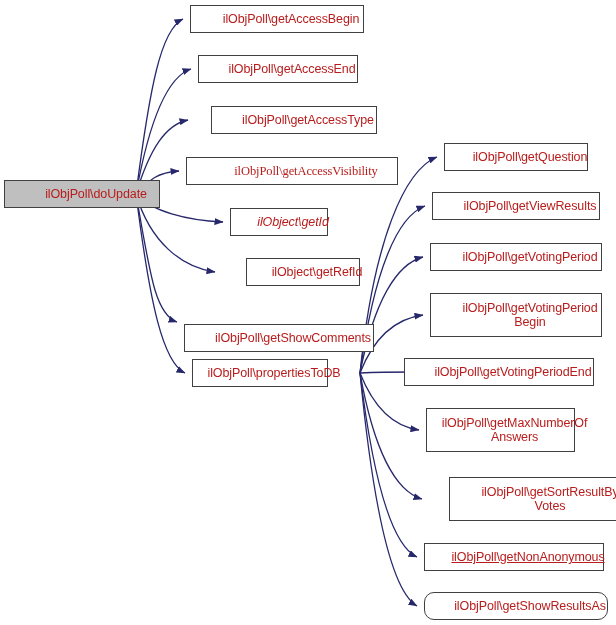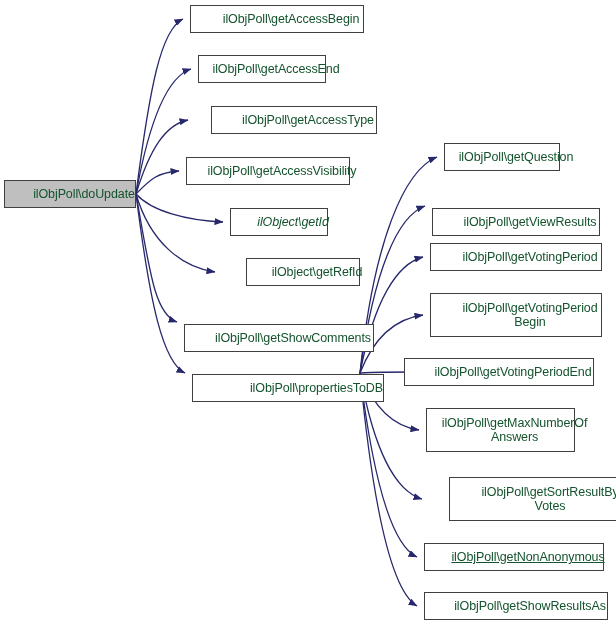--- a/index.html
+++ b/index.html
@@ -23,21 +23,21 @@
     top: 0;
     width: 616px;
     height: 625px;
     pointer-events: none;
   }
   .node {
     position: absolute;
     box-sizing: border-box;
     border: 1px solid #404040;
     background: #ffffff;
-    color: #14532d;
+    color: #b91c1c;
     font-size: 12.5px;
     line-height: 14px;
     text-align: center;
     display: flex;
     align-items: center;
     justify-content: center;
     white-space: pre-line;
     letter-spacing: -0.1px;
     z-index: 5;
     padding-left: 28px;
@@ -71,35 +71,35 @@
         <path d="M360,373 C374,301.08 396.54,263.96 423,257" marker-end="url(#arrowhead)"></path>
         <path d="M360,373 C374,337.04 396.54,318.48 423,315" marker-end="url(#arrowhead)"></path>
         <path d="M360,373 C374,372.38 391.32,372.06 414,372" marker-end="url(#arrowhead)"></path>
         <path d="M360,373 C374,408.34 394.22,426.58 419,430" marker-end="url(#arrowhead)"></path>
         <path d="M360,373 C374,451.12 395.96,491.44 422,499" marker-end="url(#arrowhead)"></path>
         <path d="M360,373 C374,487.08 393.06,545.96 417,557" marker-end="url(#arrowhead)"></path>
         <path d="M360,373 C374,517.46 393.06,592.02 417,606" marker-end="url(#arrowhead)"></path>
       </g>
   </svg>
   <div id="nodes">
-      <div class="node root" style="left: 4px; top: 180px; width: 132px; height: 28px; align-items: center;"><span>ilObjPoll\doUpdate</span></div>
+      <div class="node root" style="left: 4px; top: 180px; width: 156px; height: 28px; align-items: center;"><span>ilObjPoll\doUpdate</span></div>
       <div class="node" style="left: 190px; top: 5px; width: 174px; height: 28px;"><span>ilObjPoll\getAccessBegin</span></div>
-      <div class="node" style="left: 198px; top: 55px; width: 128px; height: 28px;"><span>ilObjPoll\getAccessEnd</span></div>
+      <div class="node" style="left: 198px; top: 55px; width: 160px; height: 28px;"><span>ilObjPoll\getAccessEnd</span></div>
       <div class="node" style="left: 195px; top: 106px; width: 166px; height: 28px; margin-left: 16px;"><span>ilObjPoll\getAccessType</span></div>
-      <div class="node" style="left: 186px; top: 157px; width: 164px; height: 28px;"><span>ilObjPoll\getAccessVisibility</span></div>
+      <div class="node" style="left: 186px; top: 157px; width: 212px; height: 28px; font-family: Liberation Serif, serif;"><span>ilObjPoll\getAccessVisibility</span></div>
       <div class="node" style="left: 230px; top: 208px; width: 98px; height: 28px; font-style: italic;"><span>ilObject\getId</span></div>
       <div class="node" style="left: 222px; top: 258px; width: 114px; height: 28px; margin-left: 24px;"><span>ilObject\getRefId</span></div>
       <div class="node" style="left: 184px; top: 324px; width: 190px; height: 28px;"><span>ilObjPoll\getShowComments</span></div>
-      <div class="node" style="left: 192px; top: 374px; width: 192px; height: 28px; justify-content: flex-end;"><span>ilObjPoll\propertiesToDB</span></div>
-      <div class="node" style="left: 444px; top: 143px; width: 116px; height: 28px;"><span>ilObjPoll\getQuestion</span></div>
-      <div class="node" style="left: 432px; top: 208px; width: 168px; height: 28px;"><span>ilObjPoll\getViewResults</span></div>
+      <div class="node" style="left: 192px; top: 359px; width: 136px; height: 28px;"><span>ilObjPoll\propertiesToDB</span></div>
+      <div class="node" style="left: 444px; top: 143px; width: 144px; height: 28px;"><span>ilObjPoll\getQuestion</span></div>
+      <div class="node" style="left: 432px; top: 192px; width: 168px; height: 28px;"><span>ilObjPoll\getViewResults</span></div>
       <div class="node" style="left: 430px; top: 243px; width: 172px; height: 28px;"><span>ilObjPoll\getVotingPeriod</span></div>
       <div class="node" style="left: 430px; top: 293px; width: 172px; height: 44px;"><span>ilObjPoll\getVotingPeriod
 Begin</span></div>
       <div class="node" style="left: 404px; top: 358px; width: 190px; height: 28px;"><span>ilObjPoll\getVotingPeriodEnd</span></div>
       <div class="node" style="left: 426px; top: 408px; width: 149px; height: 44px;"><span>ilObjPoll\getMaxNumberOf
 Answers</span></div>
       <div class="node" style="left: 449px; top: 477px; width: 174px; height: 44px;"><span>ilObjPoll\getSortResultBy
 Votes</span></div>
       <div class="node" style="left: 424px; top: 543px; width: 180px; height: 28px; text-decoration: underline;"><span>ilObjPoll\getNonAnonymous</span></div>
-      <div class="node" style="left: 424px; top: 592px; width: 184px; height: 28px;"><span>ilObjPoll\getShowResultsAs</span></div>
+      <div class="node" style="left: 424px; top: 592px; width: 184px; height: 28px; border-radius: 10px;"><span>ilObjPoll\getShowResultsAs</span></div>
     </div>
 </div>
 
 </body></html>

